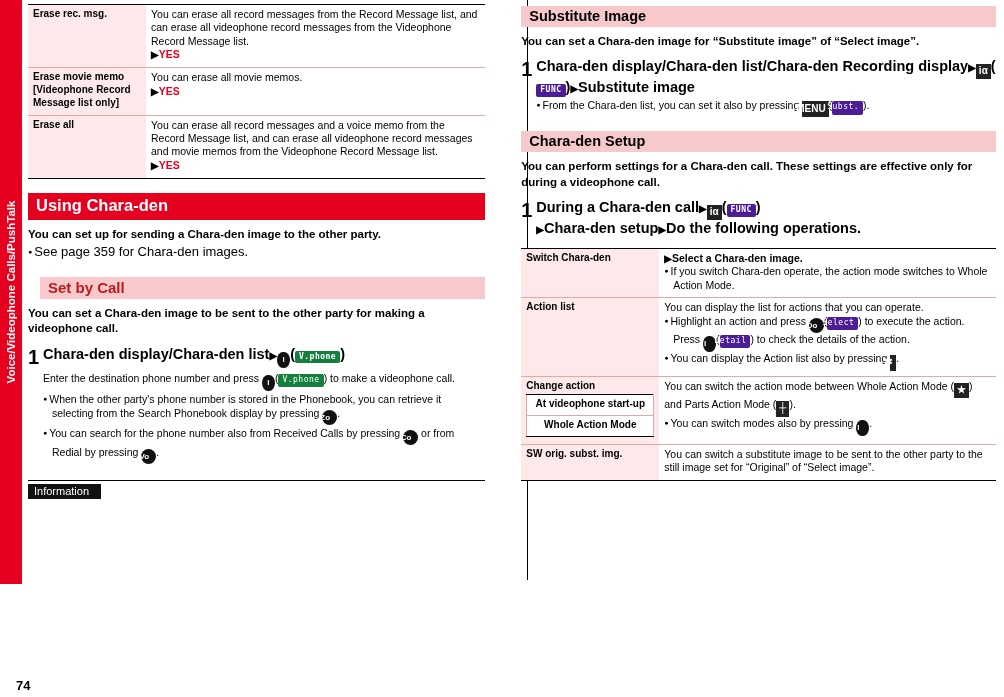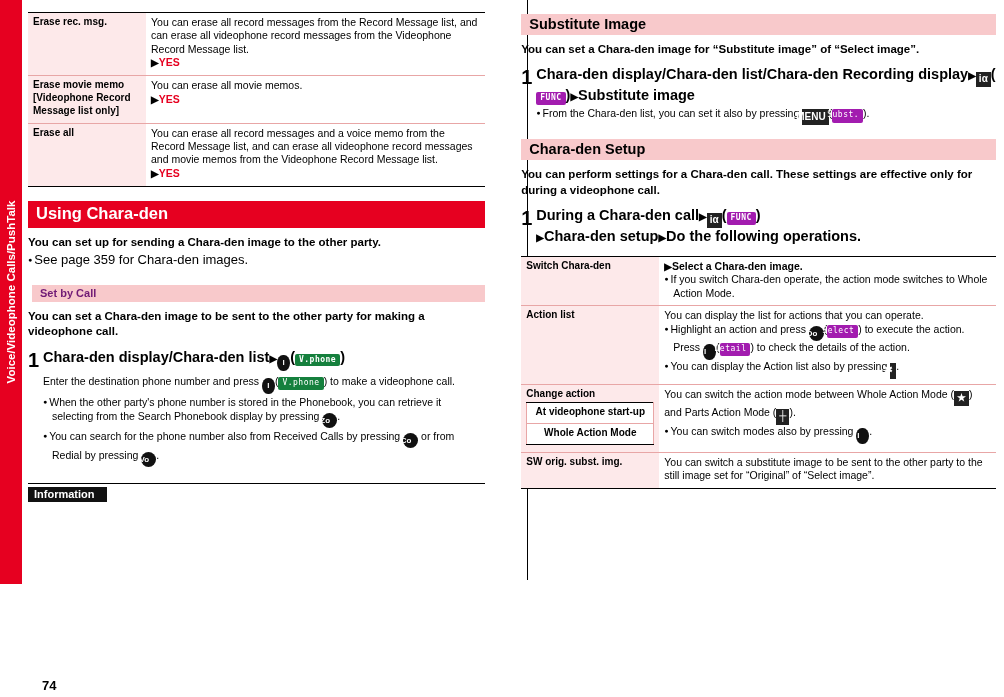--- a/index.html
+++ b/index.html
@@ -23,30 +23,30 @@
     width:584px; height:22px;
     transform:rotate(-90deg);
     color:#ffffff;
     font-weight:bold;
     font-size:11.5px;
     line-height:22px;
     text-align:center;
     white-space:nowrap;
   }
   .page-num {
-    position:absolute; left:42px; bottom:4px;
+    position:absolute; left:16px; bottom:4px;
     font-size:13px; font-weight:bold;
   }
   .columns {
     position:absolute;
     left:28px; top:0; right:8px; bottom:0;
     display:flex;
     gap:0px;
   }
-  .col { width:490px; padding-top:12px; position:relative; }
+  .col { width:490px; padding-top:4px; position:relative; }
   .col.left { padding-right:18px; }
   .divider {
     position:absolute; left:527px; top:0; width:1px; height:580px;
     background:#000;
   }
   .col.right { margin-left:18px; }
 
   
   table.spec {
     border-collapse:collapse;
@@ -76,25 +76,25 @@
     background:#e60020;
     color:#ffffff;
     font-weight:bold;
     font-size:16.5px;
     padding:3px 8px 5px 8px;
     margin:14px 0 0 0;
     letter-spacing:0px;
   }
   .h-pink {
     background:#f8c9cb;
-    color:#701a75;
-    font-weight:bold;
-    font-size:11px;
+    color:#b91c1c;
+    font-weight:bold;
+    font-size:15px;
     padding:2px 8px 3px 8px;
-    margin:16px 0 0 4px;
+    margin:16px 0 0 12px;
   }
   .h-pink2 {
     background:#f8c9cb;
     color:#000000;
     font-weight:bold;
     font-size:14.5px;
     padding:2px 8px 3px 8px;
     margin:2px 0 0 0;
   }
   p.lead {
@@ -161,30 +161,30 @@
     display:inline-block;
     background:#15803d;
     color:#ffffff;
     font-family:"DejaVu Sans Mono", monospace;
     font-size:8px;
     letter-spacing:0.5px;
     padding:1px 4px 2px 4px;
     border-radius:2px;
     vertical-align:0px;
   }
-  .lcd-g { background:#a21caf; }
+  .lcd-g { background:#4c1d95; }
   .arrow-r { font-size:10px; font-weight:bold; }
 
   
   .info-box { margin-top:16px; }
   .info-hdr {
     display:inline-block;
     background:#111;
     color:#fff;
-    font-weight:bold;
+    font-weight:normal;
     font-size:11px;
     padding:1px 12px 2px 6px;
   }
   .info-body {
     border-top:1px solid #000;
     border-bottom:1px solid #000;
     font-size:10.5px;
     line-height:1.32;
     padding:3px 0 4px 0;
   }

